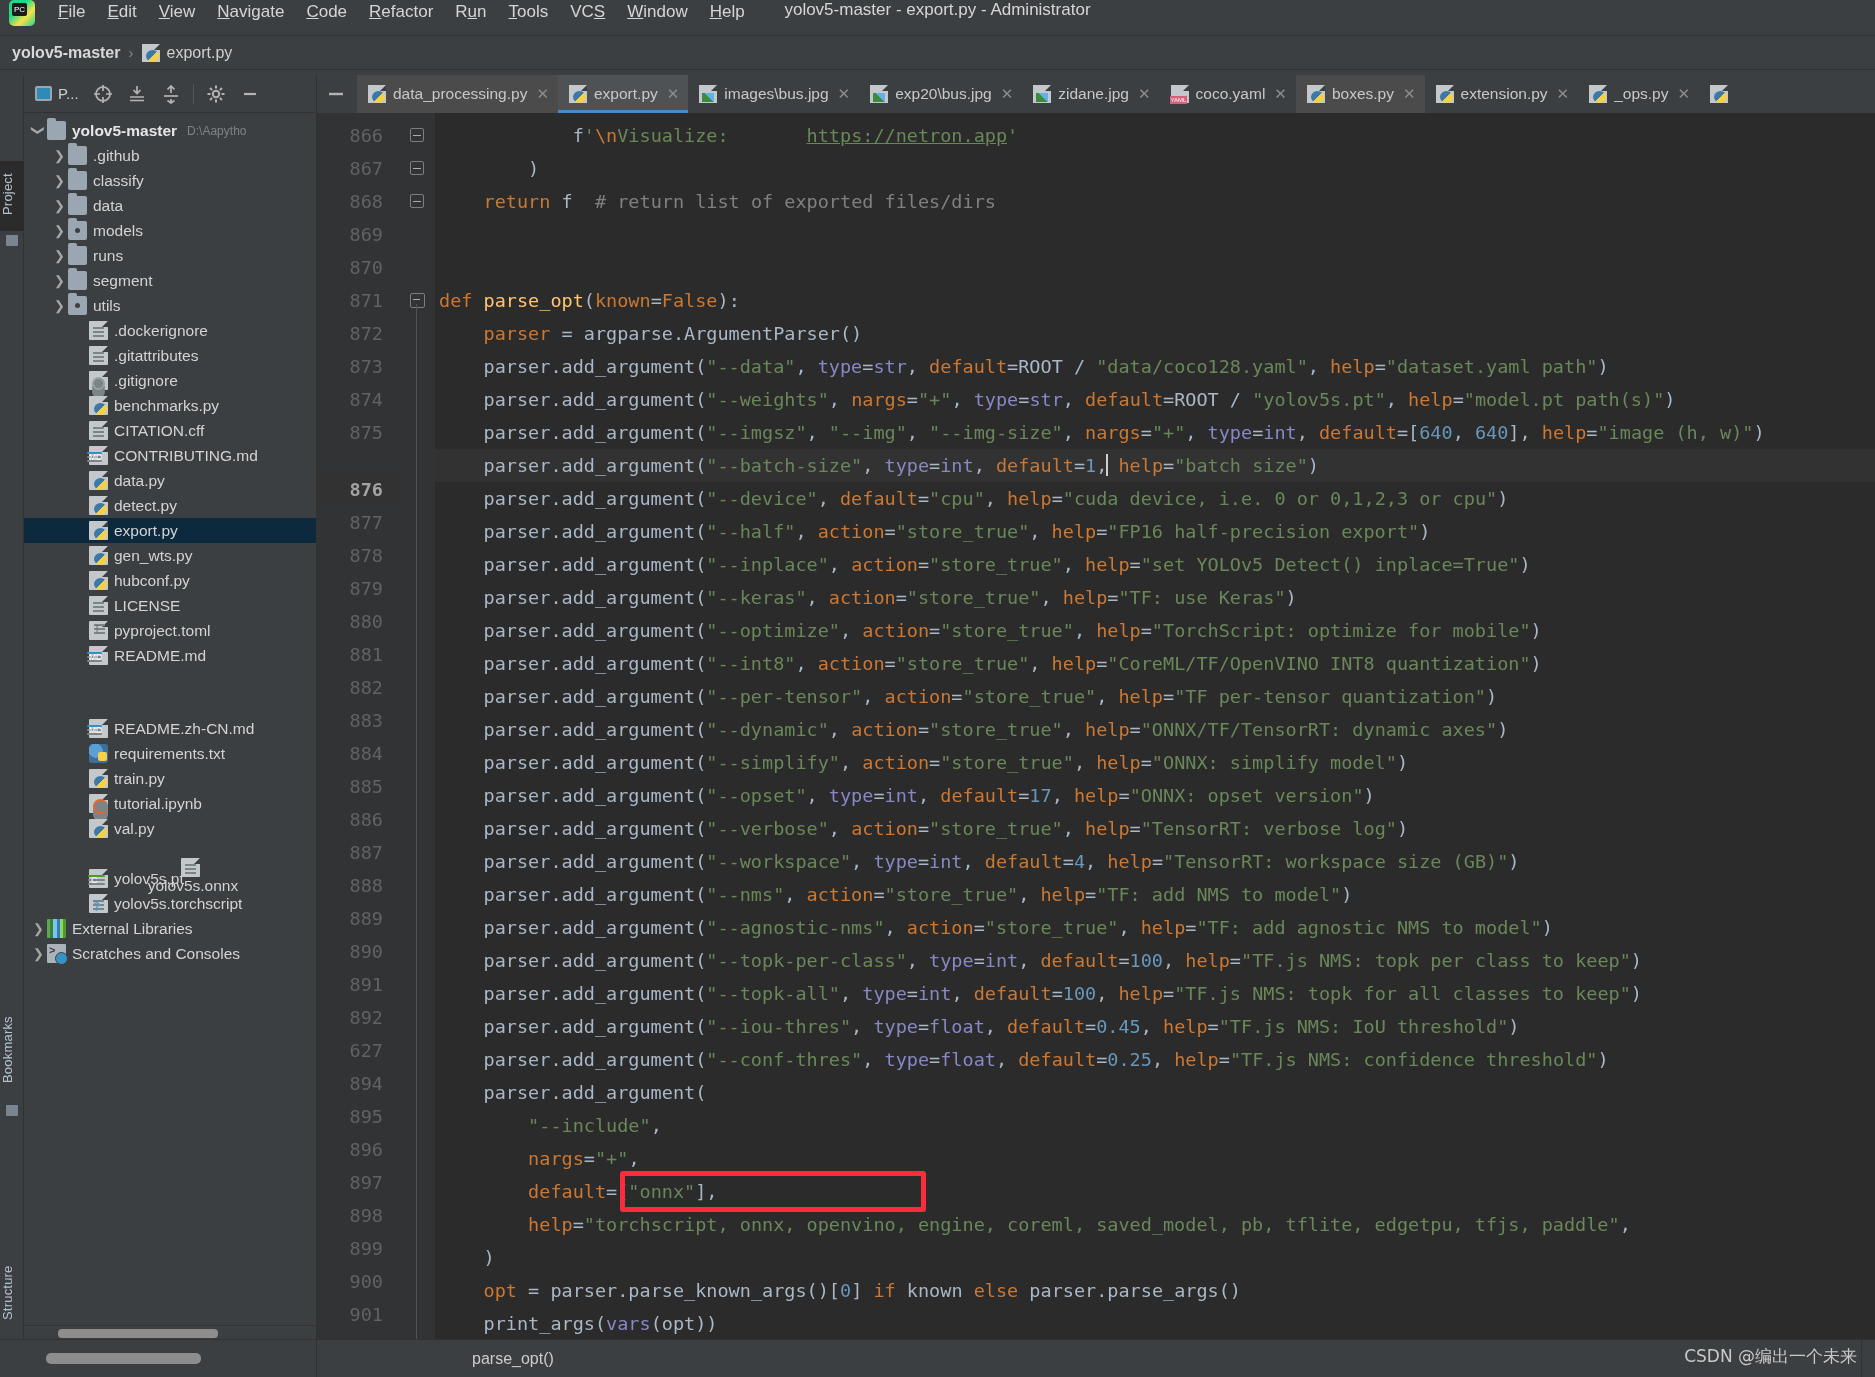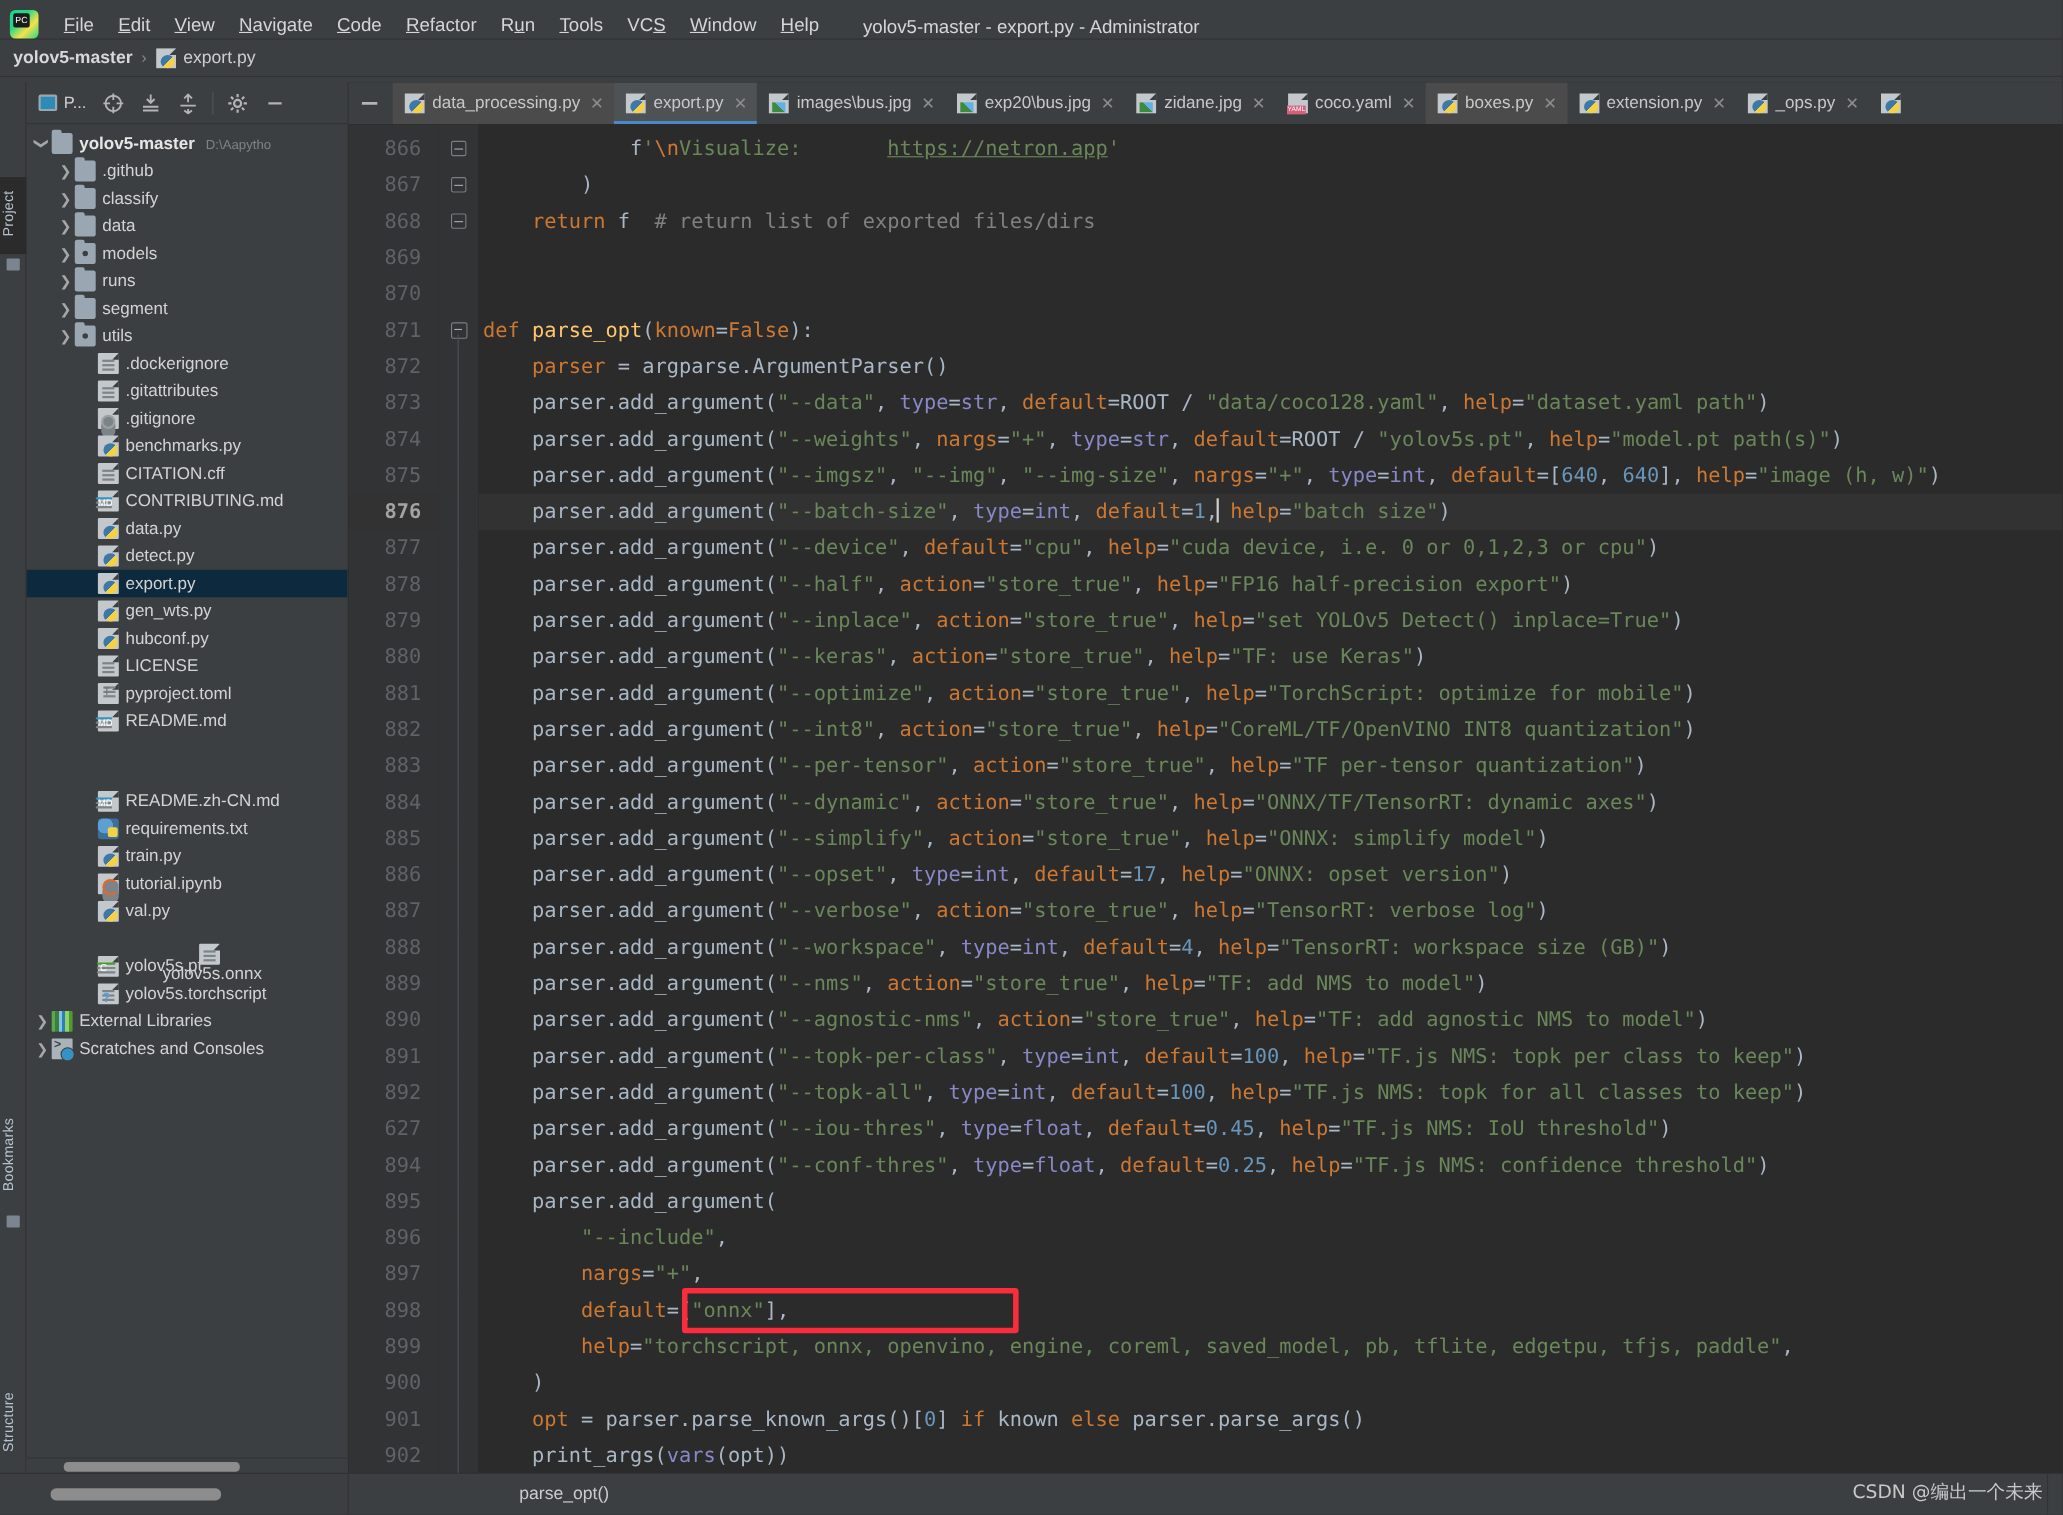--- a/index.html
+++ b/index.html
@@ -8,21 +8,21 @@
     width:1875px; height:1377px;
     background:#3c3f41;
     font-family:"Liberation Sans", sans-serif;
     color:#bbbbbb;
     overflow:hidden;
     position:relative;
   }
 
   
   #titlebar{
-    height:36px; background:#3c3f41; display:flex; align-items:flex-end;
+    height:36px; background:#3c3f41; display:flex; align-items:flex-start;
     position:relative; border-bottom:1px solid #323232;
   }
   #app-logo{
     width:26px;height:26px;margin-left:9px;margin-right:12px;border-radius:5px;
     background:linear-gradient(135deg,#21d789 0%,#21d789 35%,#f7e14b 65%,#21d789 100%);
     position:relative;flex:none;
   }
   #app-logo:after{
     content:"PC";position:absolute;left:3px;top:3px;width:15px;height:13px;
     background:#1b1b1b;color:#fff;font-size:8px;line-height:13px;text-align:center;
@@ -216,21 +216,21 @@
     width:82px;flex:none;background:#313335;text-align:right;padding-top:6px;position:relative;
   }
   #folds{ width:36px;flex:none;background:#313335;padding-top:6px;position:relative; }
   #code{
     flex:1;position:relative;padding-top:6px;overflow:hidden;background:#2b2b2b;
   }
   .ln{
     height:33px;line-height:33px;font-family:"DejaVu Sans Mono", monospace;
     font-size:18.5px;color:#606366;padding-right:16px;
   }
-  .ln.cur{ color:#a4a3a3;font-weight:bold;background:#323232; }
+  .ln.cur{ color:#a4a3a3;font-weight:bold;background:#323232;margin-top:24px; }
   .fold{
     height:33px;line-height:33px;position:relative;
   }
   .fold .box{
     position:absolute;left:11px;top:9px;width:14px;height:14px;border:1px solid #7b7f82;border-radius:2px;
     background:#313335;
   }
   .fold .box:after{
     content:"";position:absolute;left:2px;top:6px;width:8px;height:1px;background:#a9acaf;
   }

